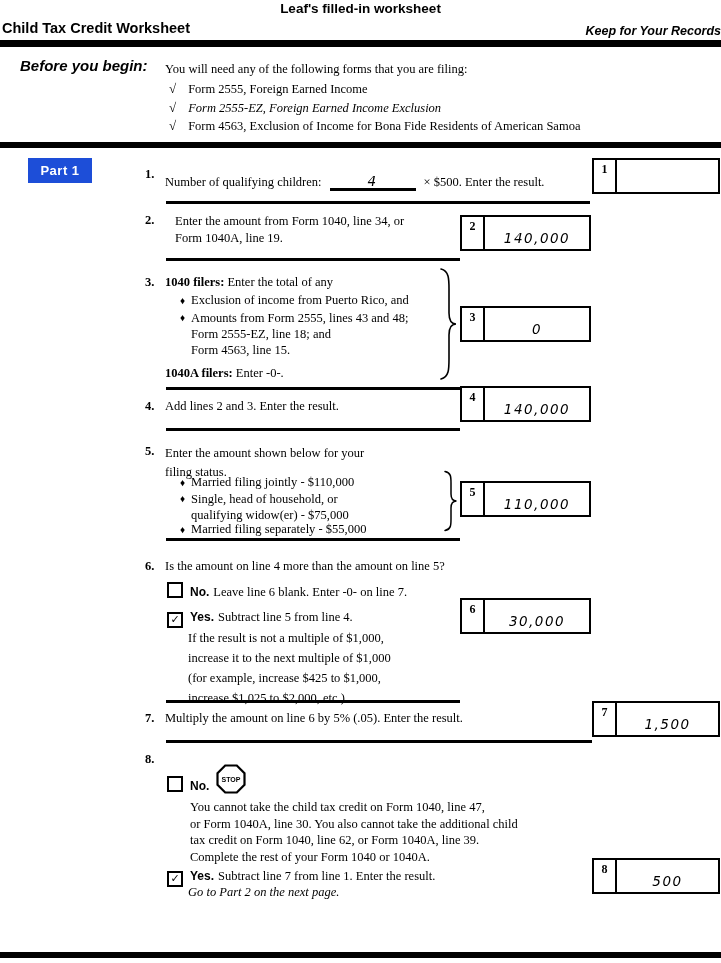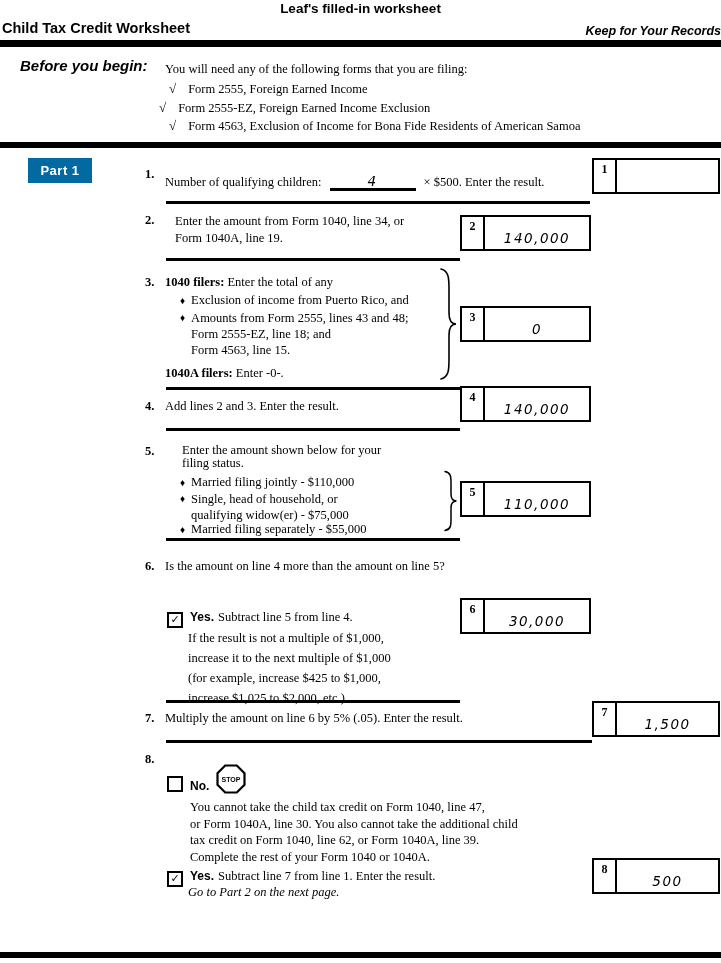--- a/index.html
+++ b/index.html
@@ -8,21 +8,21 @@
     font-family:"Liberation Serif", serif; font-size:12.5px; color:#000; overflow:hidden;
   }
   .abs { position:absolute; }
   .rule { position:absolute; background:#000; }
   .b { font-weight:bold; }
   .it { font-style:italic; }
   .nowrap { white-space:nowrap; }
   .prelines { white-space:pre-line; }
   .linenum { font-weight:bold; font-size:12.5px; }
   .part-badge {
-    position:absolute; left:28px; top:158px; width:64px; height:25px; background:#0369a1;
+    position:absolute; left:28px; top:158px; width:64px; height:25px; background:#1d4ed8;
     color:#fff; font-family:"Liberation Sans", sans-serif; font-weight:bold; font-size:13px;
     display:flex; align-items:center; justify-content:center; letter-spacing:.5px;
   }
   .entrybox { position:absolute; border:2px solid #000; background:#fff; display:flex; box-sizing:border-box; height:36px; }
   .cell-num { width:23px; border-right:2px solid #000; font-weight:bold; font-size:12px; text-align:center; padding-top:2px; box-sizing:border-box; }
   .cell-val { flex:1; display:flex; align-items:flex-end; justify-content:center; padding-bottom:3px; }
   .handwrite { font-family:"DejaVu Sans", sans-serif; font-style:italic; font-size:13.5px; letter-spacing:1.5px; }
   .fill-line { display:inline-block; width:86px; border-bottom:3px solid #000; text-align:center; margin:0 8px; line-height:12px; vertical-align:baseline; }
   .checkbox {
     display:inline-block; width:12px; height:12px; border:2px solid #000; margin-right:7px;
@@ -51,21 +51,21 @@
   <div class="title-center">Leaf's filled-in worksheet</div>
   <div class="title-left">Child Tax Credit Worksheet</div>
   <div class="keep-note">Keep for Your Records</div>
   <div class="rule" style="left:0;top:40px;width:721px;height:7px;"></div>
 
   <div class="byb-label">Before you begin:</div>
   <div class="abs nowrap" style="left:165px;top:62px;">You will need any of the following forms that you are filing:</div>
   <div class="abs nowrap" style="left:169px;top:81px;">
     <span class="byb-check">√</span><span>Form 2555, Foreign Earned Income</span>
   </div>
-  <div class="abs nowrap" style="left:159px;top:100px;">
+  <div class="abs nowrap" style="left:169px;top:100px;font-style:italic;">
     <span class="byb-check">√</span><span>Form 2555-EZ, Foreign Earned Income Exclusion</span>
   </div>
   <div class="abs nowrap" style="left:169px;top:118px;">
     <span class="byb-check">√</span><span>Form 4563, Exclusion of Income for Bona Fide Residents of American Samoa</span>
   </div>
 
   <div class="rule" style="left:0;top:142px;width:721px;height:6px;"></div>
 
   <div class="part-badge">Part 1</div>
 
@@ -123,21 +123,21 @@
   <div class="abs nowrap" style="left:165px;top:399px;">Add lines 2 and 3. Enter the result.</div>
   <div class="entrybox" style="left:460px;top:386px;width:131px;">
     <div class="cell-num">4</div>
     <div class="cell-val">
         <span class="handwrite">140,000</span>
       </div>
   </div>
   <div class="rule" style="left:166px;top:428px;width:294px;height:3px;"></div>
 
   <div class="abs linenum" style="left:145px;top:444px;">5.</div>
-  <div class="abs prelines" style="left:182px;top:444px;line-height:13px;">Enter the amount shown below for your
+  <div class="abs prelines" style="left:165px;top:444px;line-height:19px;">Enter the amount shown below for your
 filing status.</div>
   <div class="bullet-row" style="left:180px;top:475px;">
     <span class="bullet-glyph">♦</span>
     <span>Married filing jointly - $110,000</span>
   </div>
   <div class="bullet-row" style="left:180px;top:491px;">
     <span class="bullet-glyph">♦</span>
     <span class="prelines" style="line-height:16px;">Single, head of household, or
 qualifying widow(er) - $75,000</span>
   </div>
@@ -151,20 +151,23 @@
   <div class="entrybox" style="left:460px;top:481px;width:131px;">
     <div class="cell-num">5</div>
     <div class="cell-val">
         <span class="handwrite">110,000</span>
       </div>
   </div>
   <div class="rule" style="left:166px;top:538px;width:294px;height:3px;"></div>
 
   <div class="abs linenum" style="left:145px;top:559px;">6.</div>
   <div class="abs nowrap" style="left:165px;top:559px;">Is the amount on line 4 more than the amount on line 5?</div>
+  <div class="abs nowrap" style="left:167px;top:582px;">
+    <span class="checkbox"></span><span class="opt-label">No.</span><span>Leave line 6 blank. Enter -0- on line 7.</span>
+  </div>
   <div class="abs nowrap" style="left:167px;top:610px;">
     <span class="checkbox"><span>✓</span></span><span class="opt-label">Yes.</span><span>Subtract line 5 from line 4.</span>
   </div>
   <div class="abs prelines" style="left:188px;top:628px;line-height:20px;">If the result is not a multiple of $1,000,
 increase it to the next multiple of $1,000
 (for example, increase $425 to $1,000,
 increase $1,025 to $2,000, etc.).</div>
   <div class="entrybox" style="left:460px;top:598px;width:131px;">
     <div class="cell-num">6</div>
     <div class="cell-val">

